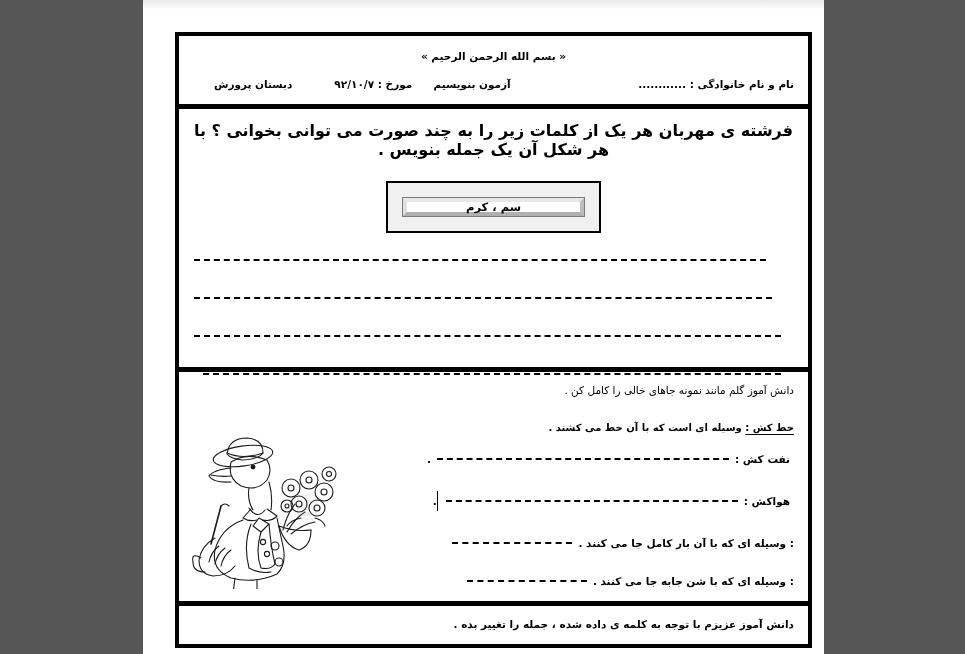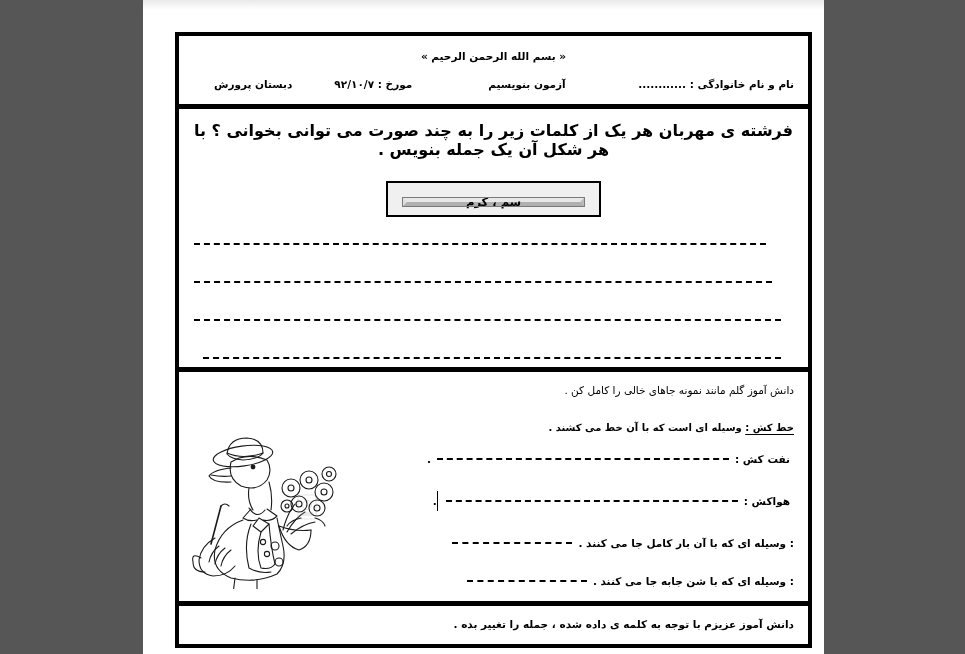--- a/index.html
+++ b/index.html
@@ -68,21 +68,21 @@
     display: flex;
     flex-direction: row;
     align-items: center;
     padding: 16px 14px 14px 14px;
     font-size: 10.5px;
     font-weight: bold;
     color: #000;
     direction: rtl;
   }
   #info-name  { flex: 0 0 38%; text-align: right; }
-  #info-exam  { flex: 0 0 22%; text-align: right; }
+  #info-exam  { flex: 0 0 22%; text-align: left; }
   #info-date  { flex: 0 0 20%; text-align: center; }
   #info-school{ flex: 0 0 20%; text-align: center; }
 
   
   #section-one {
     padding: 10px 14px 12px 14px;
     box-sizing: border-box;
     height: 258px;
     position: relative;
   }
@@ -96,21 +96,21 @@
   }
 
   
   #word-box-wrap {
     display: flex;
     justify-content: center;
     margin-top: 22px;
   }
   #word-box {
     width: 215px;
-    height: 36px;
+    height: 52px;
     border: 2px solid #000;
     background: #f0f0f0;
     box-sizing: border-box;
     padding: 14px;
     position: relative;
   }
   #word-box-bevel {
     width: 100%;
     height: 100%;
     box-sizing: border-box;

